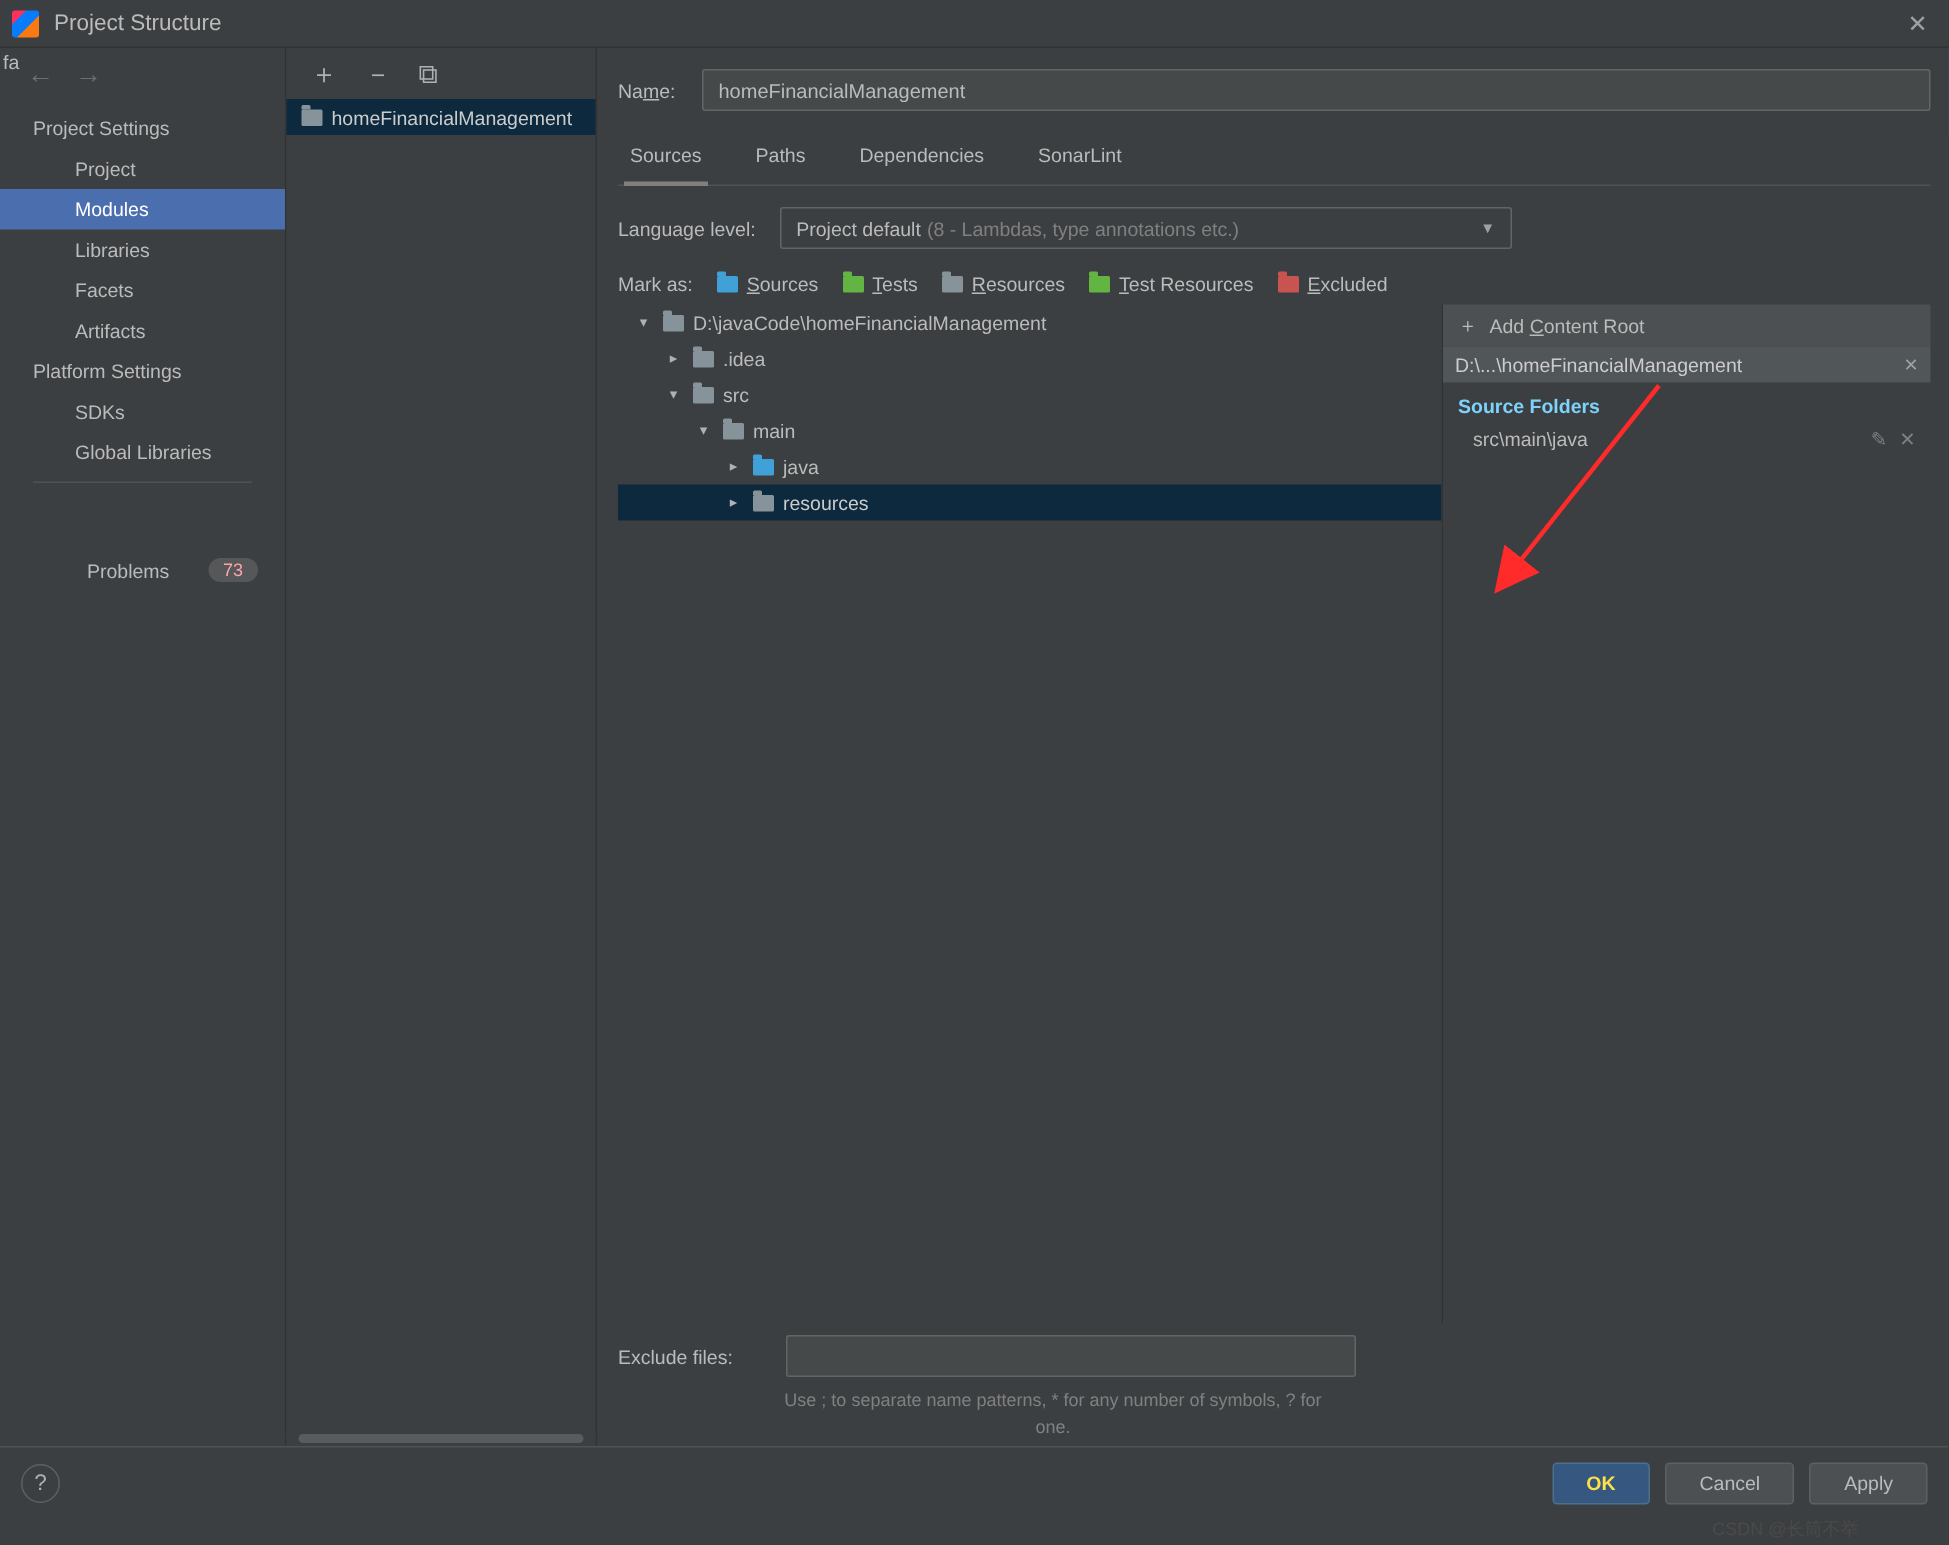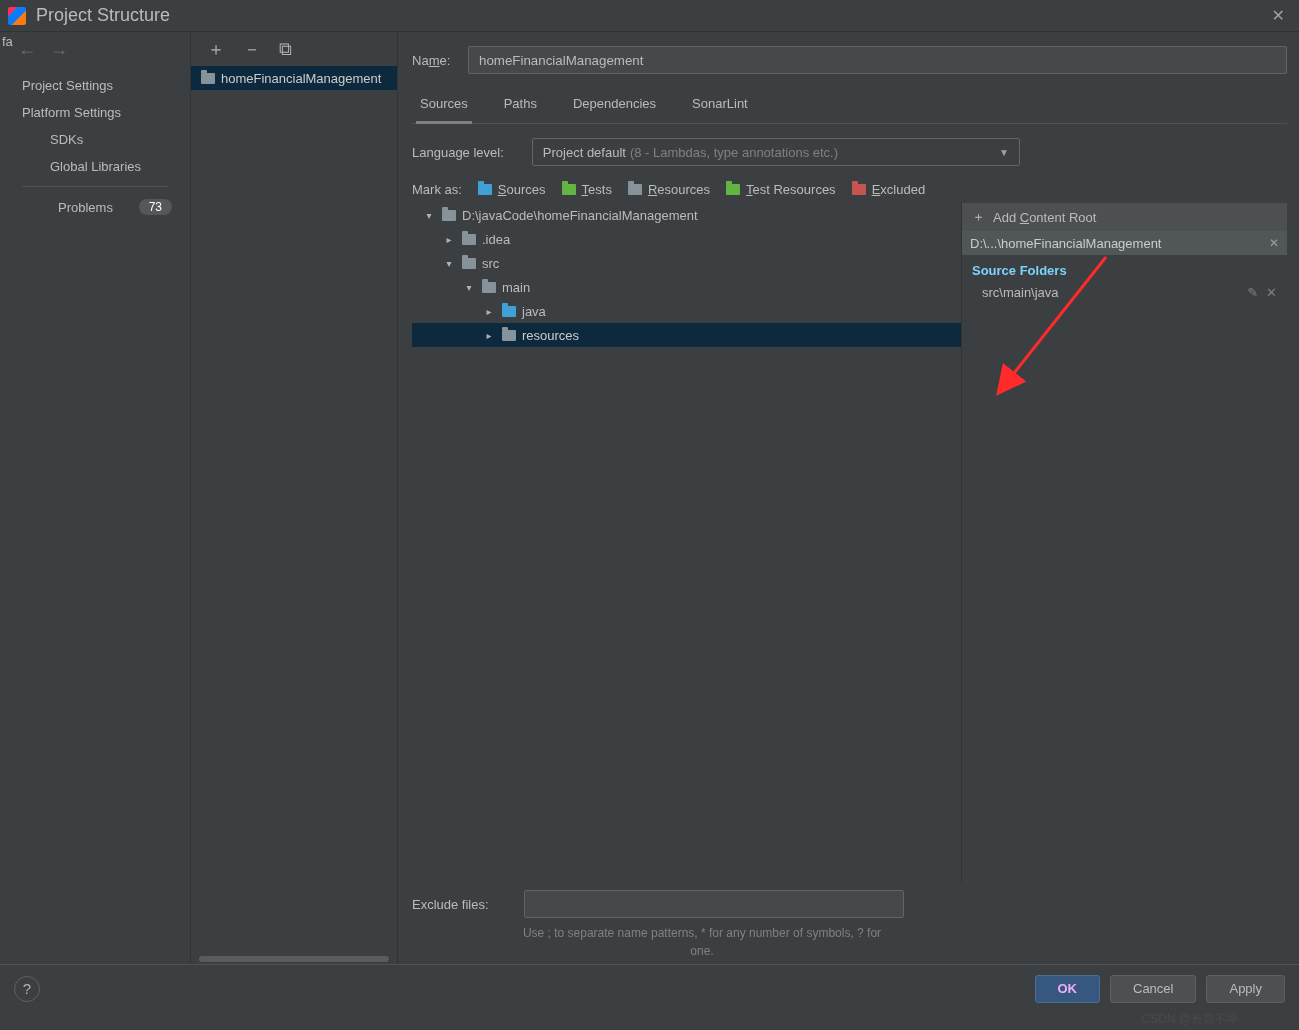--- a/index.html
+++ b/index.html
@@ -1,34 +1,34 @@
 <!DOCTYPE html>
 <html><head>
 <meta charset="utf-8">
 <style>
 * { margin: 0; padding: 0; box-sizing: border-box; font-family: "Segoe UI", Arial, sans-serif; }
 body { background: #3c3f41; color: #bbbbbb; font-size: 13px; overflow: hidden; width: 1299px; height: 1030px; position: relative; }
 
 .titlebar { height: 32px; background: #3c3f41; display: flex; align-items: center; padding: 0 8px; border-bottom: 1px solid #323232; }
 .titlebar .app-icon { width: 18px; height: 18px; margin-right: 10px; background: linear-gradient(135deg,#fe315d 0%,#fe315d 25%,#087cfa 25%,#087cfa 60%,#f97a12 60%,#f97a12 100%); border-radius: 2px; position: relative; }
-.titlebar .title { color: #bbbbbb; font-size: 18px; }
+.titlebar .title { color: #bbbbbb; font-size: 15px; }
 .titlebar .close-x { margin-left: auto; color: #a0a0a0; font-size: 16px; cursor: pointer; padding: 2px 6px; }
 
 .main { display: flex; height: calc(100% - 32px - 48px - 18px); }
 
 
 .sidebar { width: 191px; background: #3c3f41; border-right: 1px solid #323232; display: flex; flex-direction: column; }
 .nav-arrows { height: 34px; display: flex; align-items: center; padding-left: 18px; gap: 14px; color: #6e6e6e; font-size: 18px; }
 .nav-section { padding: 6px 0; }
 .nav-heading { color: #bbbbbb; padding: 6px 22px; font-size: 13px; }
 .nav-item { padding: 6px 22px 6px 50px; color: #bbbbbb; cursor: pointer; }
 .nav-item.selected { background: #4b6eaf; color: #fff; }
 .nav-divider { margin: 6px 22px; border-top: 1px solid #515151; }
 .problems-row { display: flex; align-items: flex-end; padding: 6px 18px 6px 58px; color: #bbbbbb; }
-.badge { margin-left: auto; background: #555759; color: #ffffff; border-radius: 10px; padding: 1px 10px; font-size: 12px; }
+.badge { margin-left: auto; background: #555759; color: #fca5a5; border-radius: 10px; padding: 1px 10px; font-size: 12px; margin-top: 38px; }
 
 
 .module-panel { width: 207px; background: #3c3f41; border-right: 1px solid #323232; display: flex; flex-direction: column; }
 .module-toolbar { height: 34px; display: flex; align-items: center; gap: 18px; padding-left: 16px; font-size: 18px; color: #afb1b3; }
 .module-toolbar span { cursor: pointer; }
 .module-item { display: flex; align-items: center; height: 24px; padding-left: 10px; background: #0d293e; color: #cccccc; gap: 6px; white-space: nowrap; overflow: hidden; }
 .folder-icon { width: 14px; height: 11px; background: #87939a; position: relative; border-radius: 1px; }
 .folder-icon::before { content:""; position:absolute; top:-3px; left:0; width:6px; height:3px; background:#87939a; border-radius:1px 1px 0 0; }
 .folder-icon.blue { background:#40a0d8; }
 .folder-icon.blue::before { background:#40a0d8; }
@@ -46,21 +46,21 @@
 
 .row { display: flex; align-items: center; margin-bottom: 18px; }
 .row label { width: 56px; color: #bbbbbb; }
 .row label .mnemonic { text-decoration: underline; }
 .textfield { flex: 1; height: 28px; background: #45494a; border: 1px solid #646464; color: #bbbbbb; padding: 0 10px; border-radius: 2px; }
 
 .tabs { display: flex; gap: 28px; border-bottom: 1px solid #515151; padding-left: 4px; margin-bottom: 14px; }
 .tab { padding: 4px 4px 10px 4px; cursor: pointer; color: #bbbbbb; }
 .tab.active { border-bottom: 3px solid #808080; margin-bottom: -1px; }
 
-.lang-row { display:flex; align-items:center; gap:28px; margin-bottom: 16px; }
+.lang-row { display:flex; align-items:center; gap:16px; margin-bottom: 16px; }
 .lang-row label { color: #bbbbbb; }
 .dropdown { width: 488px; height: 28px; background: #3c3f41; border: 1px solid #646464; display:flex; align-items:center; padding:0 10px; color:#bbbbbb; border-radius:2px; cursor:pointer; position:relative; }
 .dropdown .hint { color:#808080; margin-left:4px; }
 .dropdown .chev { margin-left:auto; color:#a0a0a0; font-size:10px; }
 
 .mark-row { display:flex; align-items:center; gap:16px; margin-bottom:6px; }
 .mark-row .lbl { color:#bbbbbb; }
 .mark-item { display:flex; align-items:center; gap:6px; color:#bbbbbb; cursor:pointer; }
 
 .src-area { display:flex; flex:1; min-height:0; }
@@ -79,21 +79,21 @@
 
 .exclude-row { display:flex; align-items:center; margin-top:8px; gap:24px; }
 .exclude-row label { color:#bbbbbb; width: 88px; }
 .exclude-row input { width:380px; height:28px; background:#45494a; border:1px solid #646464; border-radius:2px; color:#bbbbbb; padding:0 8px; }
 .hint-text { color:#808080; font-size:12px; margin-top:6px; margin-left:100px; width:380px; text-align:center; line-height:1.5; }
 
 .footer { height: 48px; border-top: 1px solid #515151; display:flex; align-items:center; padding:0 14px; background:#3c3f41; }
 .help-btn { width:26px; height:26px; border:1px solid #5e6060; border-radius:50%; color:#afb1b3; display:flex; align-items:center; justify-content:center; font-size:15px; cursor:pointer; }
 .footer-buttons { margin-left:auto; display:flex; gap:10px; }
 .btn { height:28px; padding:0 22px; border-radius:3px; border:1px solid #5e6060; background:#4c5052; color:#bbbbbb; cursor:pointer; display:flex; align-items:center; }
-.btn.primary { background:#365880; border-color:#4c708c; color:#f0abfc; font-weight:bold; }
+.btn.primary { background:#365880; border-color:#4c708c; color:#fde047; font-weight:bold; }
 
 .watermark { position:absolute; bottom:2px; right:60px; color:#4a4a4a; font-size:12px; pointer-events:none; }
 .left-trunc { position:absolute; left:0; top:34px; color:#bbbbbb; font-size:13px; padding:0 2px; }
 
 .arrow-svg { position:absolute; left:478px; top:215px; pointer-events:none; }
 .right-side-blue { position:absolute; right:0; top:32px; width:6px; height:60px; background:#2e5c8a; }
 </style>
 </head>
 <body>
 
@@ -108,20 +108,27 @@
 
 <div class="main">
 
   <div class="sidebar">
     <div class="nav-arrows">
       <span>←</span>
       <span>→</span>
     </div>
     <div class="nav-section">
       <div class="nav-heading">Project Settings</div>
+      <div id="nav1">
+          <div class="nav-item">Project</div>
+          <div class="nav-item selected">Modules</div>
+          <div class="nav-item">Libraries</div>
+          <div class="nav-item">Facets</div>
+          <div class="nav-item">Artifacts</div>
+        </div>
       <div class="nav-heading">Platform Settings</div>
       <div id="nav2">
           <div class="nav-item">SDKs</div>
           <div class="nav-item">Global Libraries</div>
         </div>
       <div class="nav-divider"></div>
       <div class="problems-row">
         <span>Problems</span>
         <span class="badge">73</span>
       </div>

